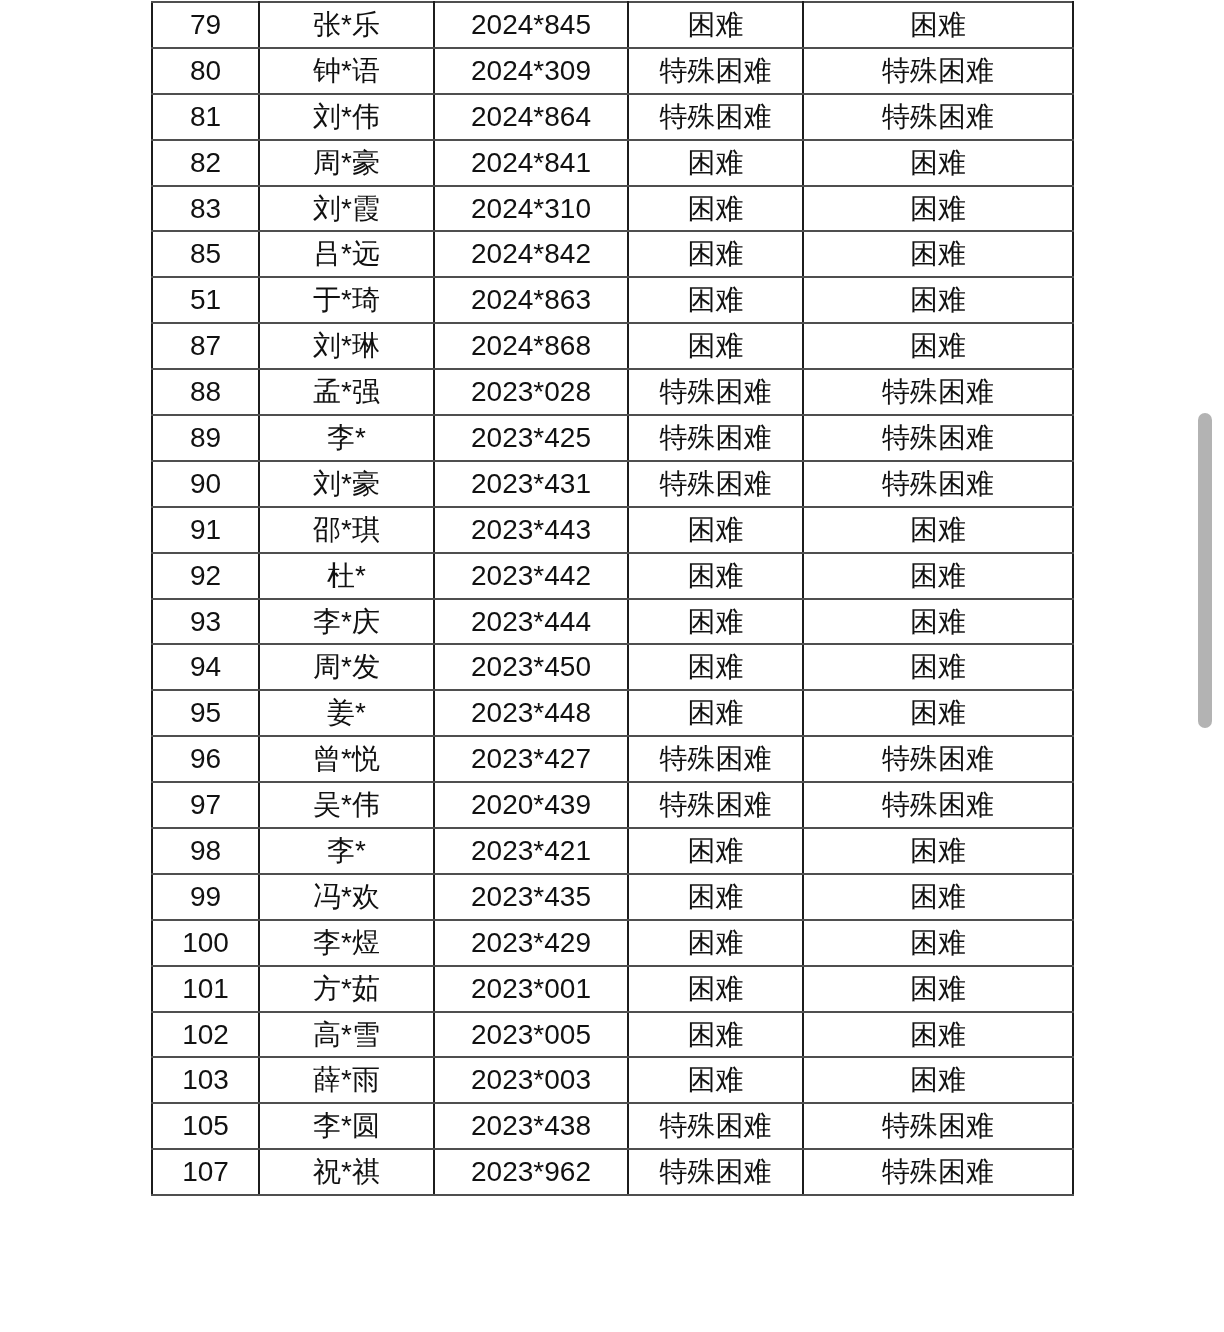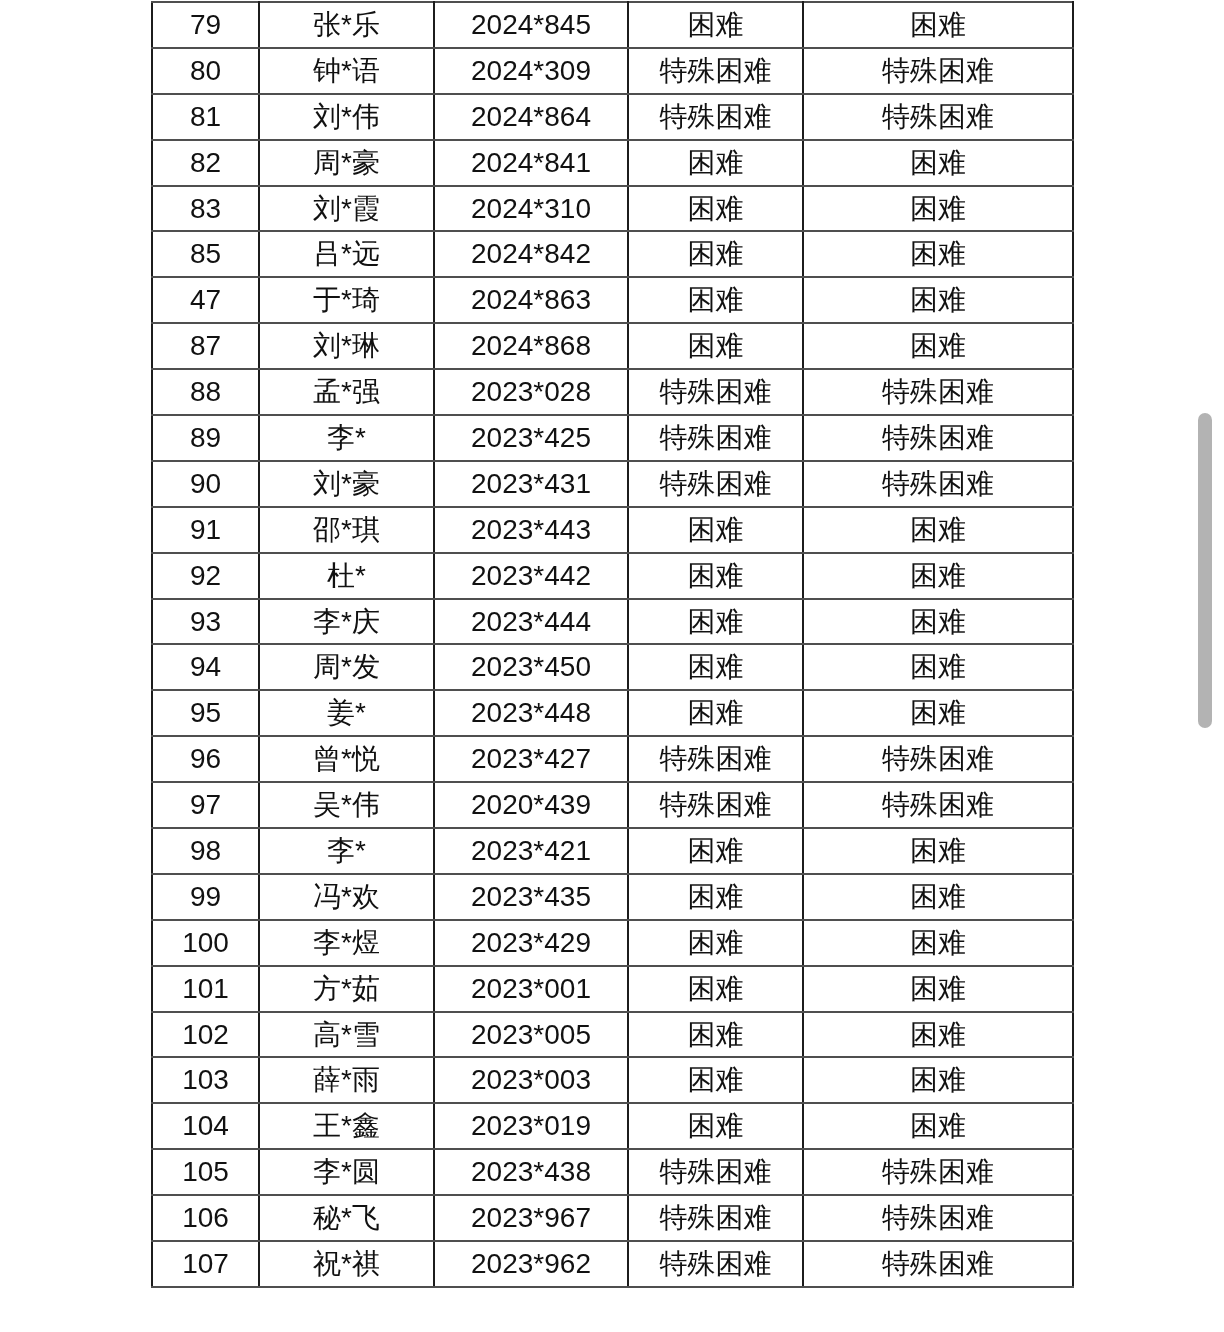--- a/index.html
+++ b/index.html
@@ -103,21 +103,21 @@
     <td>困难</td>
   </tr>
         <tr>
     <td>85</td>
     <td>吕*远</td>
     <td>2024*842</td>
     <td>困难</td>
     <td>困难</td>
   </tr>
         <tr>
-    <td>47</td>
+    <td>51</td>
     <td>于*琦</td>
     <td>2024*863</td>
     <td>困难</td>
     <td>困难</td>
   </tr>
         <tr>
     <td>87</td>
     <td>刘*琳</td>
     <td>2024*868</td>
     <td>困难</td>
@@ -229,37 +229,23 @@
     <td>困难</td>
   </tr>
         <tr>
     <td>103</td>
     <td>薛*雨</td>
     <td>2023*003</td>
     <td>困难</td>
     <td>困难</td>
   </tr>
         <tr>
-    <td>104</td>
-    <td>王*鑫</td>
-    <td>2023*019</td>
-    <td>困难</td>
-    <td>困难</td>
-  </tr>
-        <tr>
     <td>105</td>
     <td>李*圆</td>
     <td>2023*438</td>
-    <td>特殊困难</td>
-    <td>特殊困难</td>
-  </tr>
-        <tr>
-    <td>106</td>
-    <td>秘*飞</td>
-    <td>2023*967</td>
     <td>特殊困难</td>
     <td>特殊困难</td>
   </tr>
         <tr>
     <td>107</td>
     <td>祝*祺</td>
     <td>2023*962</td>
     <td>特殊困难</td>
     <td>特殊困难</td>
   </tr>

